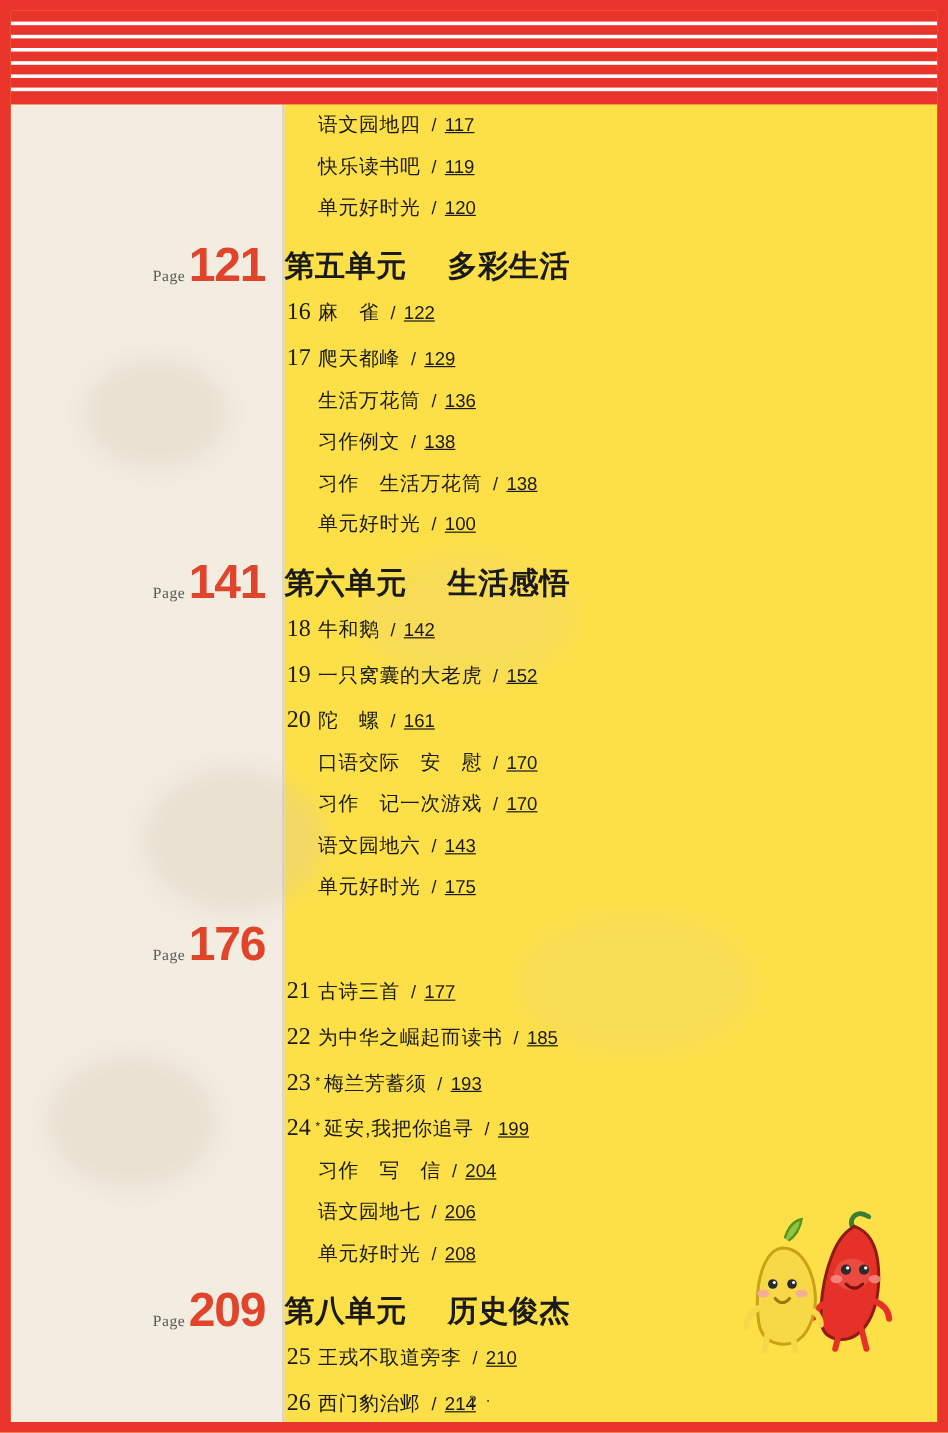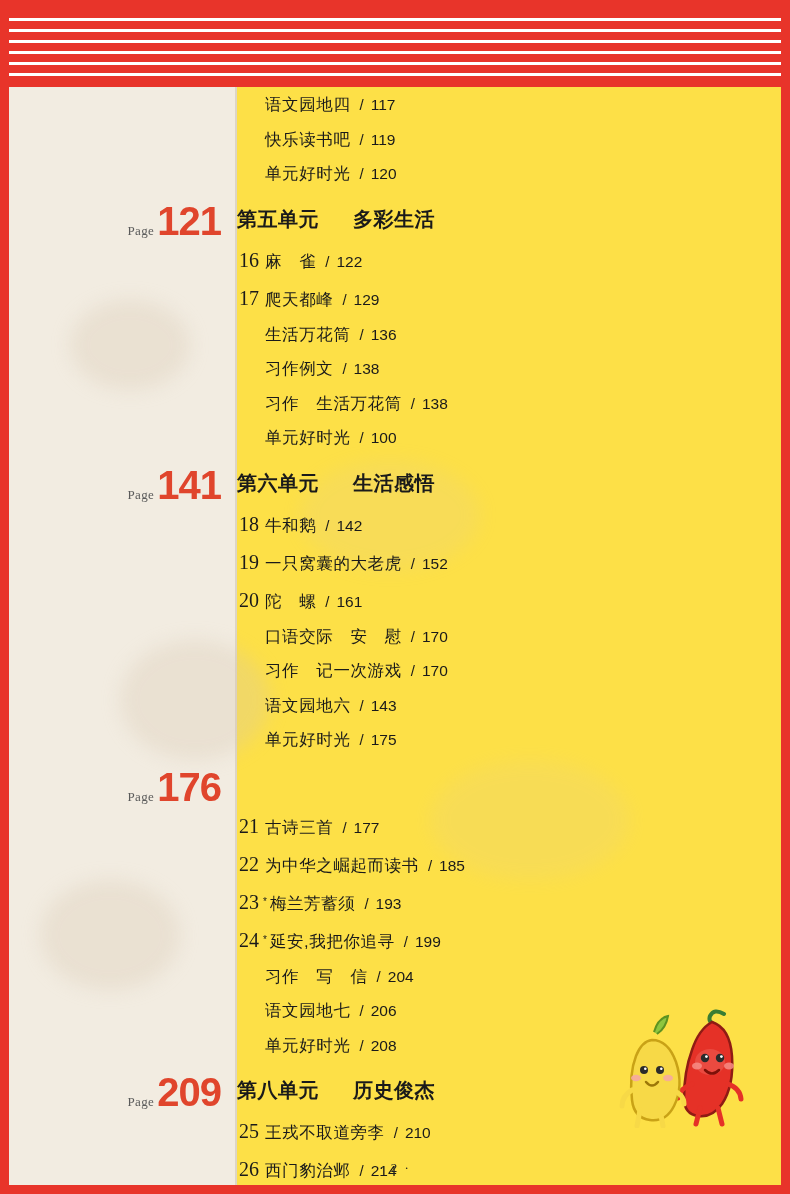--- a/index.html
+++ b/index.html
@@ -122,21 +122,21 @@
   }
   .page-num {
     font-family: "Liberation Sans", sans-serif;
     font-size: 40px;
     font-weight: bold;
     color: #e0452c;
     letter-spacing: -1px;
     line-height: 1;
   }
   .unit-title {
-    font-size: 20px;
+    font-size: 25px;
     font-weight: bold;
     color: #1a1a1a;
     line-height: 1.25;
     padding-top: 6px;
     letter-spacing: 0.5px;
   }
   .unit-title .theme {
     margin-left: 34px;
   }
 
@@ -168,20 +168,21 @@
     letter-spacing: 0.6px;
   }
   .item .slash {
     margin: 0 7px 0 9px;
     color: #1a1a1a;
     font-size: 15px;
   }
   .item .pg {
     font-family: "Liberation Sans", sans-serif;
     font-size: 15.5px;
+    text-decoration: underline;
   }
 
   .items-indent {
     padding-left: 2px;
   }
 
   
   .mascots {
     position: absolute;
     right: 34px;

